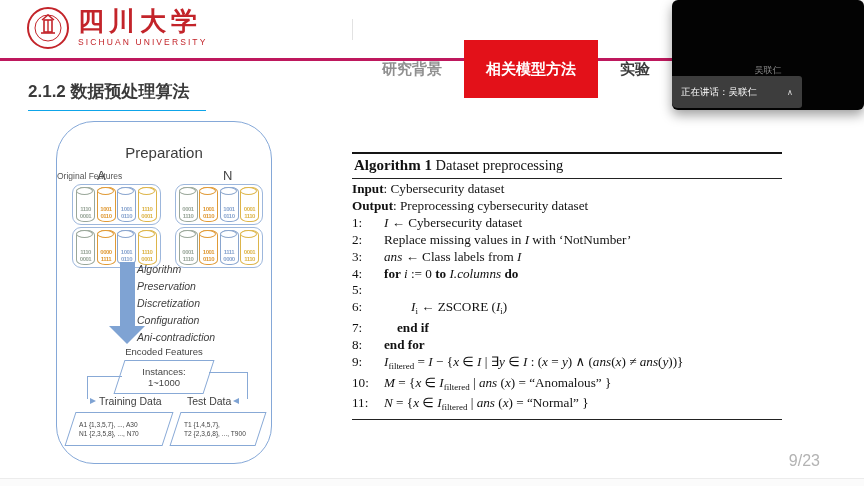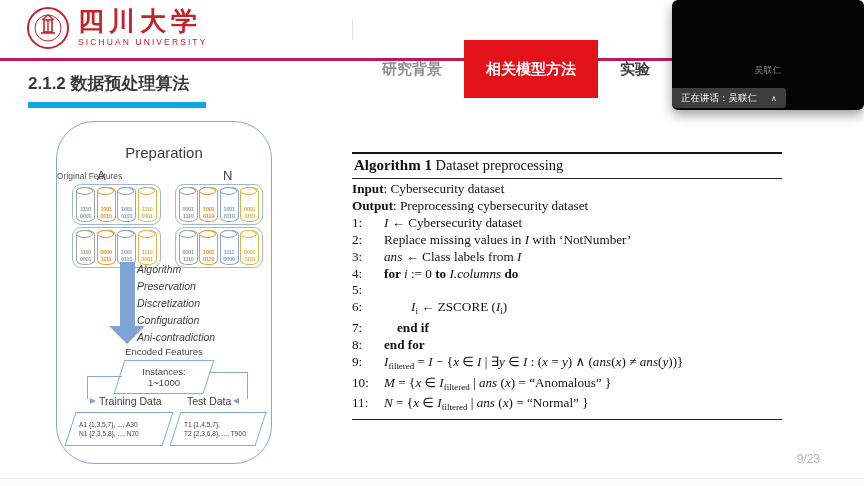--- a/index.html
+++ b/index.html
@@ -18,28 +18,28 @@
   .nav-tabs{position:absolute;left:360px;top:0;height:58px;display:flex;align-items:stretch;}
   .tab{display:flex;align-items:center;justify-content:center;padding:0 22px;height:58px;
        font-size:15px;font-weight:bold;color:#8f8f8f;cursor:pointer;white-space:nowrap;margin-top:40px;}
   .tab.active{background:#e31119;color:#ffffff;}
   .tab.dark{color:#3c3c3c;}
 
   
   .video{position:absolute;left:672px;top:0;width:192px;height:110px;background:#030303;
          border-radius:6px;box-shadow:0 5px 12px rgba(0,0,0,.38);z-index:20;}
   .video-name{position:absolute;left:0;right:0;top:64px;text-align:center;color:#8e8e8e;font-size:9px;}
-  .speak-bar{position:absolute;left:0;bottom:2px;height:20px;background:#3d3d3d;color:#fff;
-             font-size:9.5px;display:flex;align-items:center;padding:0 9px;gap:14px;
+  .speak-bar{position:absolute;left:0;bottom:2px;height:32px;background:#3d3d3d;color:#fff;
+             font-size:9.5px;display:flex;align-items:center;padding:0 9px;gap:30px;
              border-radius:0 3px 3px 5px;}
   .speak-bar .chev{font-size:8px;color:#ddd;cursor:pointer;}
 
   
-  .slide-heading{position:absolute;left:28px;top:72px;font-size:17px;font-weight:bold;color:#3a3a3a;
-                 padding-bottom:7px;border-bottom:6px solid #0ea5e9;min-width:178px;}
+  .slide-heading{position:absolute;left:28px;top:80px;font-size:17px;font-weight:bold;color:#3a3a3a;
+                 padding-bottom:7px;border-bottom:1px solid #0ea5e9;min-width:178px;}
 
   
   .diagram{position:absolute;left:56px;top:121px;width:214px;height:341px;
            border:1.6px solid #85a8d8;border-radius:38px;background:#fff;}
   .dg-title{position:absolute;left:0;right:0;top:22px;text-align:center;font-size:15px;color:#3c3c3c;}
   .dg-collabels{position:absolute;left:0;right:0;top:46px;height:14px;}
   .dg-a{position:absolute;left:40px;font-size:13px;color:#444;}
   .dg-orig{position:absolute;left:0;right:0;text-align:left;font-size:8.5px;color:#555;top:3px;}
   .dg-n{position:absolute;left:166px;font-size:13px;color:#444;}
   .cylrow{position:absolute;left:15px;display:flex;gap:14px;}
@@ -85,21 +85,21 @@
   .algo-io{padding-top:2px;}
   .algline,.ioline{font-size:13.2px;line-height:16.9px;display:flex;}
   .lnum{width:26px;flex:0 0 26px;}
   .lcontent{white-space:nowrap;}
   .ind1{margin-left:6px;} .ind2{margin-left:19px;} .ind3{margin-left:33px;}
   .sb{font-weight:bold;} .si{font-style:italic;}
   .ssub{font-size:0.68em;vertical-align:-0.32em;}
   .algo-bottom{border-top:1.6px solid #222;margin-top:3px;height:2px;}
 
   
-  .page-num{position:absolute;right:44px;top:452px;font-size:12px;color:#b3b3b3;}
+  .page-num{position:absolute;right:44px;top:452px;font-size:16px;color:#b3b3b3;}
   .bottom-line{position:absolute;left:0;top:478px;width:864px;border-top:1px solid #ececec;
                height:8px;background:#fbfbfb;}
 </style>
 </head>
 <body>
 
 <div id="app">
 
   <div class="header">
     <div class="logo">

